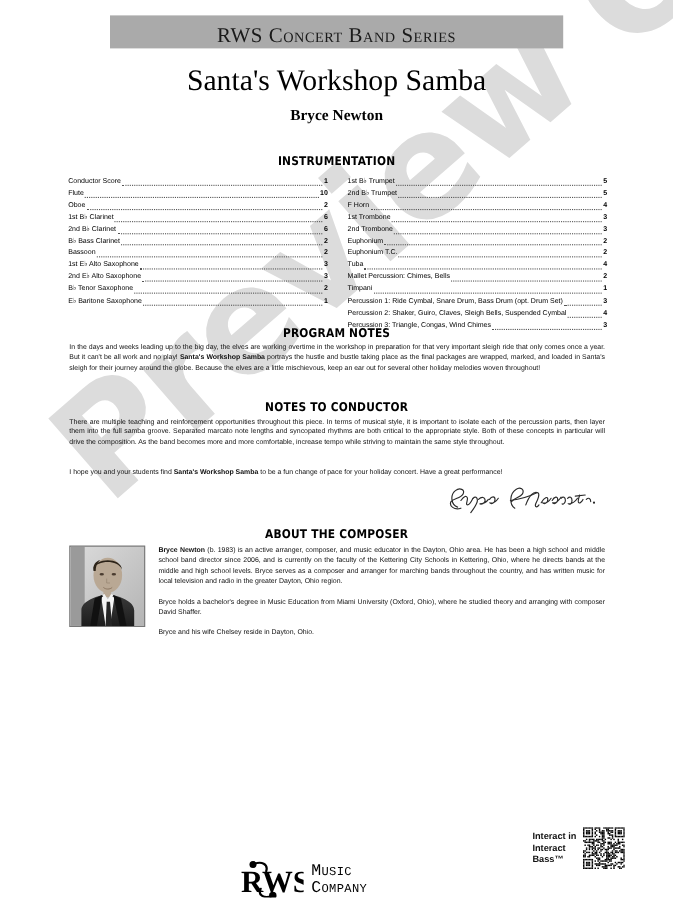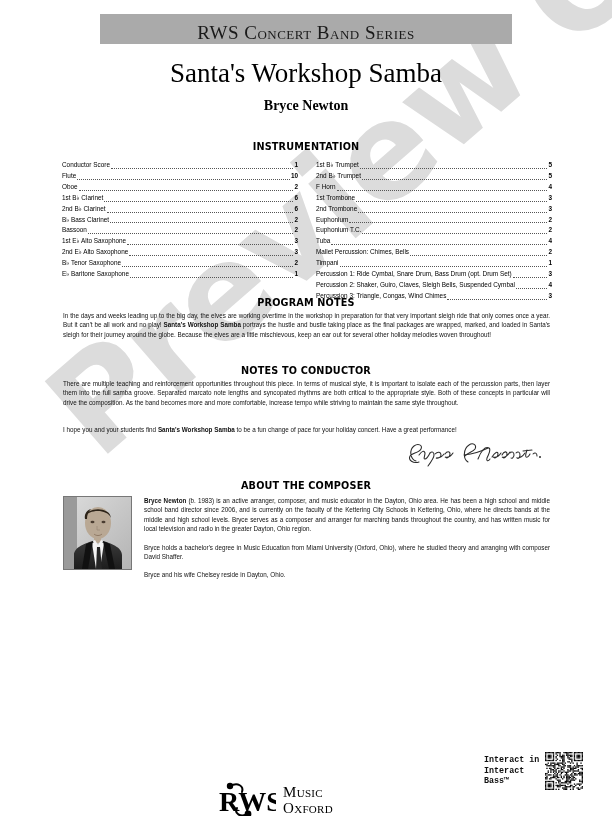--- a/index.html
+++ b/index.html
@@ -135,33 +135,33 @@
   .about-text{ flex:1 1 auto; }
   .about-text .para{ margin:0 0 9px 0; }
   .about-text .para:last-child{ margin-bottom:0; }
 
   
   .logo{
     position:absolute; left:218px; top:780px;
     display:flex; align-items:center; gap:7px;
   }
   .logo-words{
-    font-family:Liberation Serif, serif;
+    font-family:Liberation Mono, monospace;
     font-size:15px;
     line-height:16px;
     font-variant:small-caps;
     letter-spacing:0.3px;
   }
 
   .mm-block{
     position:absolute; left:484px; top:752px;
     display:flex; align-items:center; gap:6px;
   }
   .mm-text{
-    font-family:Liberation Mono, monospace;
+    font-family:Liberation Sans, sans-serif;
     font-size:8.4px;
     font-weight:bold;
     line-height:10.5px;
     color:#111;
     white-space:nowrap;
   }
   .qr{ width:38px; height:38px; display:block; }
 </style>
 </head>
 <body>
@@ -379,21 +379,21 @@
     <div class="logo">
       <svg width="58" height="40" viewBox="0 0 58 40">
         <circle cx="12" cy="6" r="3.2" fill="#000"></circle>
         <path d="M12,6 C20,2 26,6 24,12" stroke="#000" stroke-width="2" fill="none" stroke-linecap="round"></path>
         <text x="1" y="31" font-family="Liberation Serif, serif" font-size="28" font-weight="bold" fill="#000">RWS</text>
         <circle cx="30" cy="34" r="3.4" fill="#000"></circle>
         <path d="M30,34 C22,38 16,33 19,28" stroke="#000" stroke-width="2" fill="none" stroke-linecap="round"></path>
       </svg>
       <div class="logo-words">
         <div>Music</div>
-        <div>Oxford</div>
+        <div>Company</div>
       </div>
     </div>
 
     <div class="mm-block">
       <div class="mm-text">
         <div>Interact in</div>
         <div>Interact</div>
         <div>Bass™</div>
       </div>
       <svg class="qr" viewBox="0 0 29 29">

